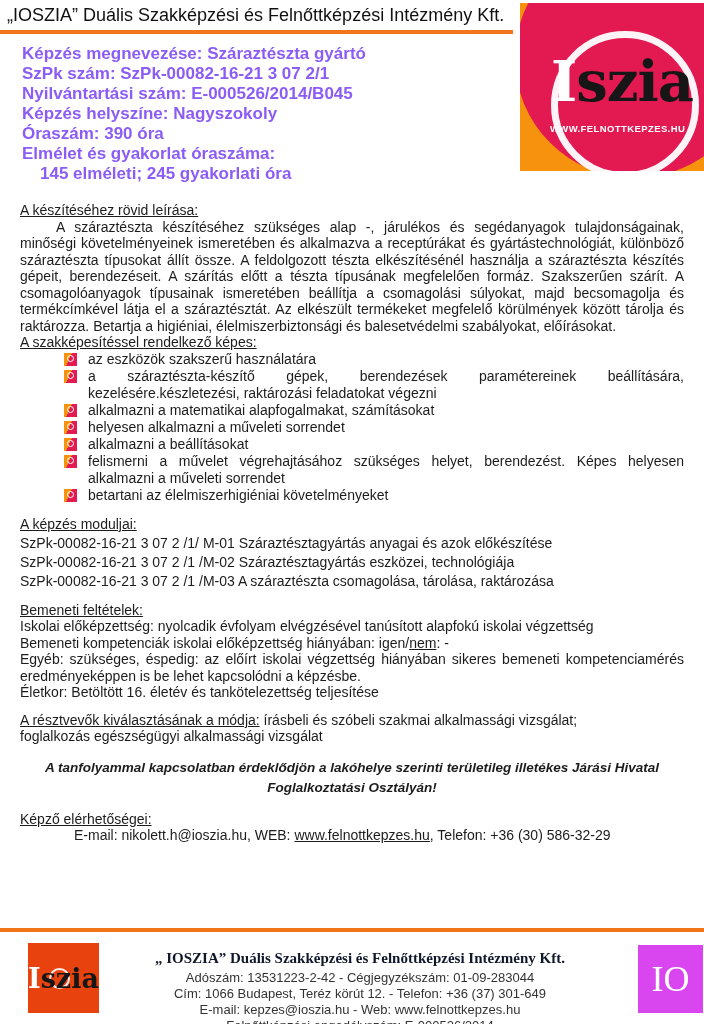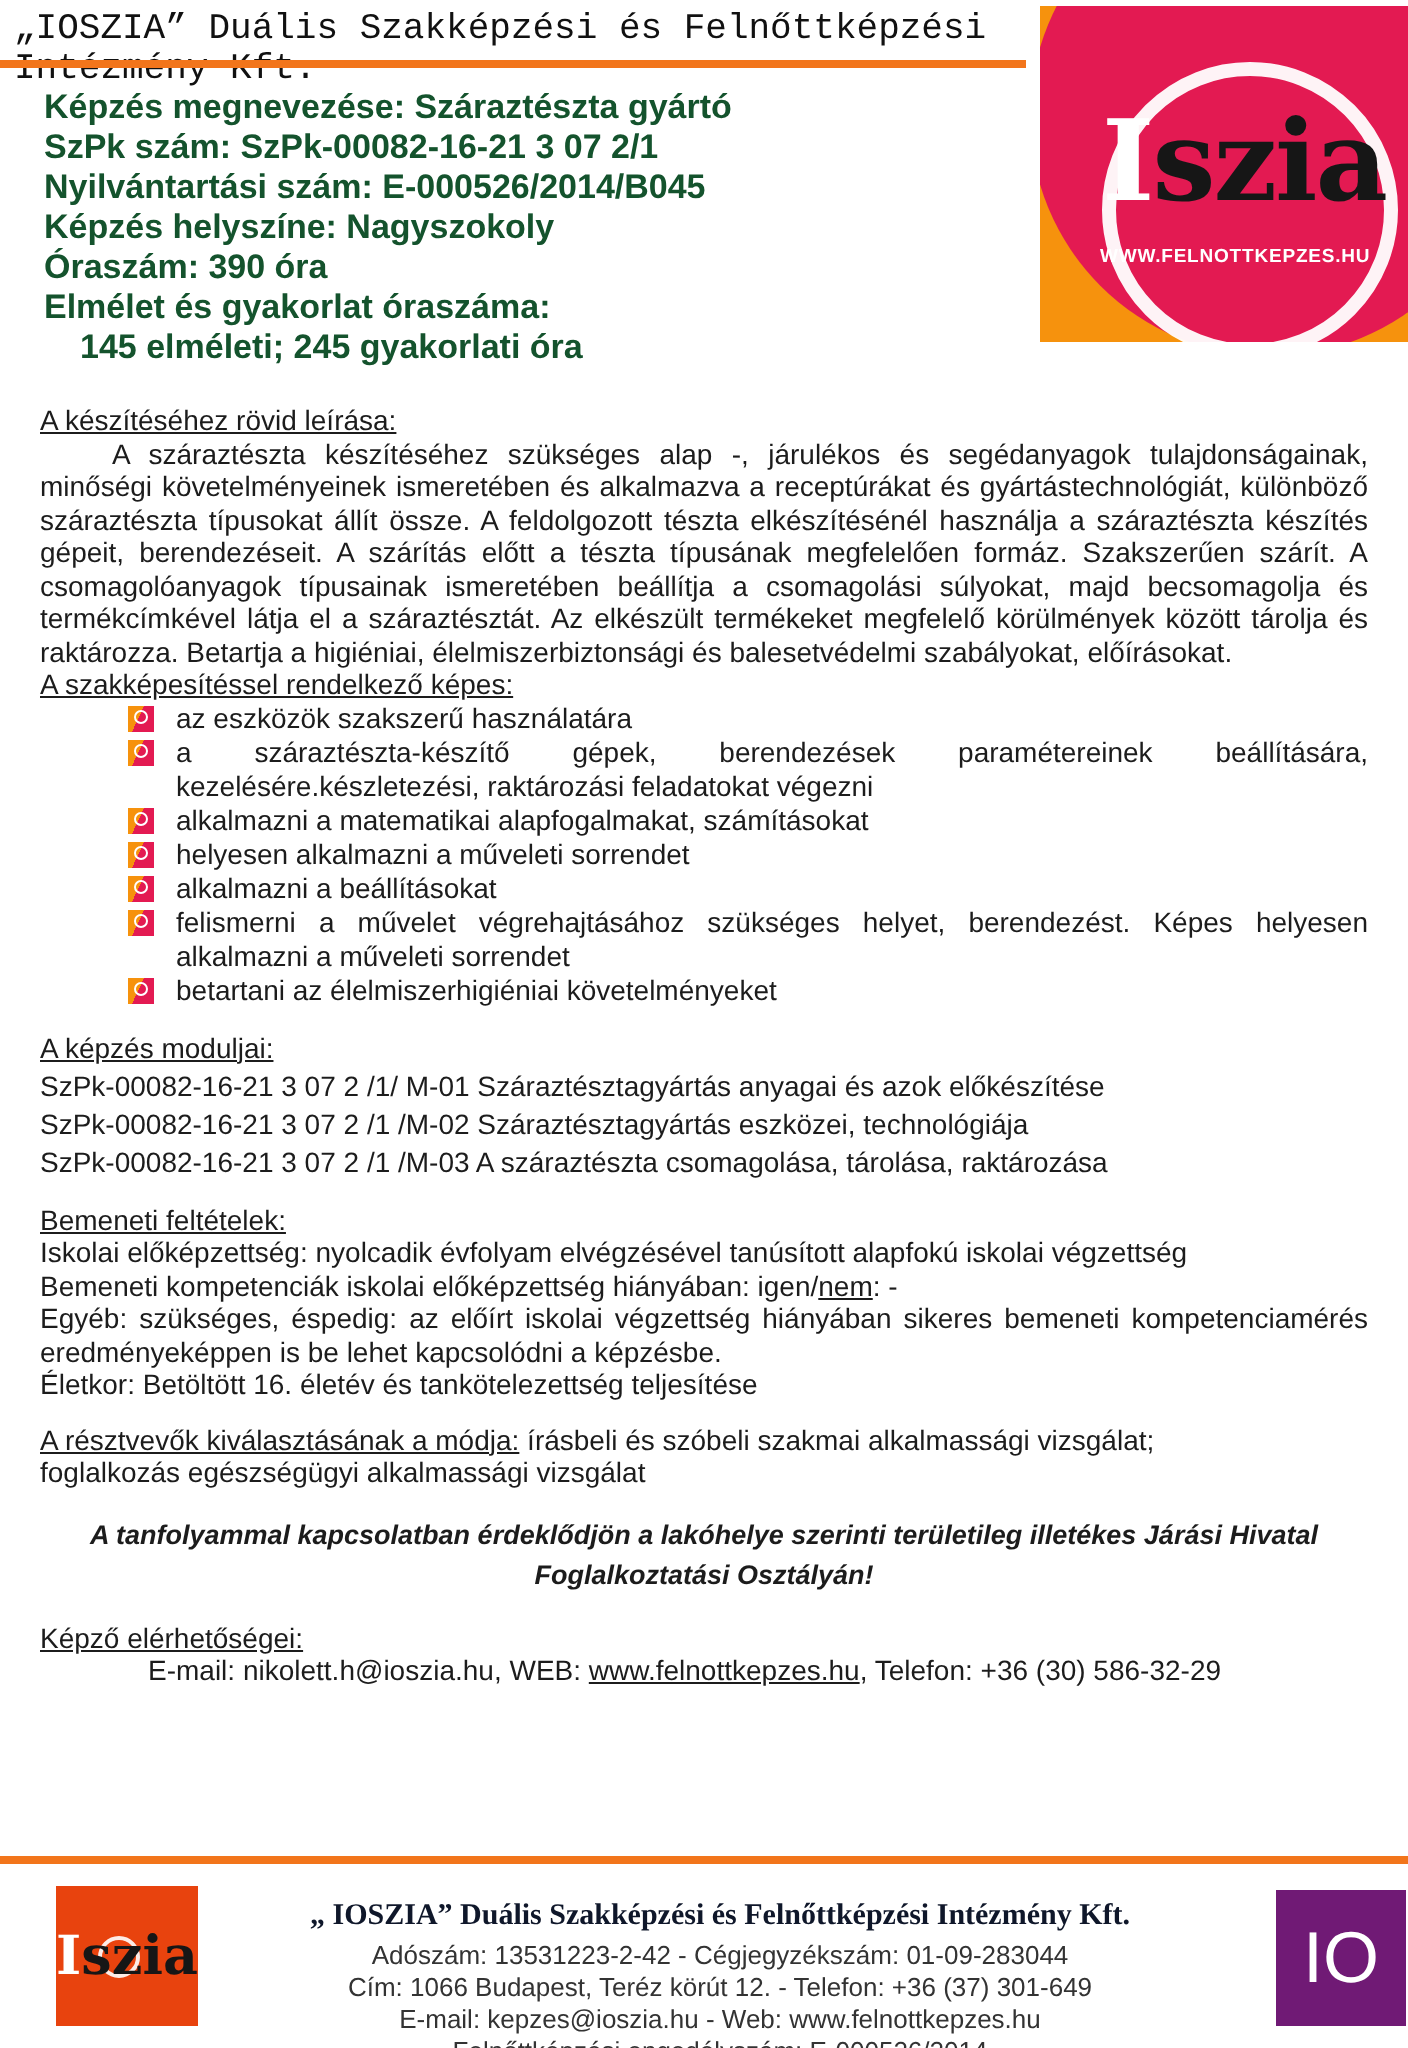--- a/index.html
+++ b/index.html
@@ -3,37 +3,37 @@
 <meta charset="utf-8">
 <style>
   html,body { margin:0; padding:0; }
   body {
     width:704px; height:1024px; position:relative; overflow:hidden;
     background:#ffffff; font-family:"Liberation Sans", sans-serif; color:#1c1c1c;
   }
   
   .titlebar {
     position:absolute; top:5px; left:7px; width:505px;
-    font-family:Liberation Mono, monospace; font-size:18px; color:#111;
+    font-family:Liberation Sans, sans-serif; font-size:18px; color:#111;
   }
   .toprule { position:absolute; top:30px; left:0; width:513px; height:4px; background:#F2751B; }
 
   
   .logo { position:absolute; left:520px; top:3px; width:184px; height:168px; background:#F6920D; overflow:hidden; }
   .logo-blob { position:absolute; left:-5px; top:-65px; width:240px; height:240px; border-radius:50%; background:#E31A52; }
   .logo-ring { position:absolute; left:31px; top:28px; width:148px; height:148px; box-sizing:border-box;
                border:7px solid rgba(255,255,255,.95); border-radius:50%; }
   .logo-text { position:absolute; left:31px; top:50px; font-family:"DejaVu Serif", serif; font-weight:bold;
                font-size:56px; line-height:1; letter-spacing:-1px; }
   .logo-text .gi { color:#ffffff; }
   .logo-text .gszia { color:#161616; }
   .logo-url { position:absolute; left:30px; top:120px; font-size:9.5px; font-weight:bold; color:#ffffff; letter-spacing:.4px; }
 
   
-  .hero { position:absolute; left:22px; top:44px; font-size:17px; font-weight:bold; line-height:20px; color:#14532d; }
+  .hero { position:absolute; left:22px; top:44px; font-size:17px; font-weight:bold; line-height:20px; color:#8b5cf6; }
   .hero .indent { padding-left:18px; }
 
   
   .content { position:absolute; left:20px; top:202px; width:664px; font-size:14px; line-height:16.5px; }
   .u  { text-decoration:underline; }
   .sec-title { text-decoration:underline; }
   .para { text-align:justify; text-indent:36px; }
 
   ul.bullets { list-style:none; margin:0; padding:0 0 0 44px; }
   ul.bullets li { position:relative; padding-left:24px; line-height:17px; text-align:justify; }
@@ -57,23 +57,23 @@
   .flogo { position:absolute; left:28px; top:943px; width:71px; height:70px; background:#E8430E;
            display:flex; align-items:center; justify-content:center;
            font-family:"DejaVu Serif", serif; font-weight:bold; font-size:27px; }
   .flogo .fi { color:#ffffff; position:relative; z-index:2; }
   .flogo .fszia { color:#161616; position:relative; z-index:2; }
   .flogo .fring { position:absolute; left:21px; top:25px; width:21px; height:21px; box-sizing:border-box;
                   border:2px solid rgba(255,255,255,.9); border-radius:50%; z-index:1; }
   .ftext { position:absolute; left:100px; top:950px; width:520px; text-align:center; }
   .fcompany { font-family:"Liberation Serif", serif; font-weight:bold; font-size:15px; color:#0f172a; margin-bottom:3px; }
   .fline { font-size:13px; line-height:16px; color:#333333; }
-  .iobadge { position:absolute; left:638px; top:945px; width:65px; height:68px; background:#701a75;
+  .iobadge { position:absolute; left:638px; top:945px; width:65px; height:68px; background:#d946ef;
              color:#ffffff; display:flex; align-items:center; justify-content:center;
-             font-family:Liberation Sans, sans-serif; font-size:36px; }
+             font-family:Liberation Serif, serif; font-size:36px; }
 </style>
 </head>
 <body>
 
 <div class="titlebar">„IOSZIA” Duális Szakképzési és Felnőttképzési Intézmény Kft.</div>
 <div class="toprule"></div>
 
 <div class="logo">
   <div class="logo-blob"></div>
   <div class="logo-ring"></div>

